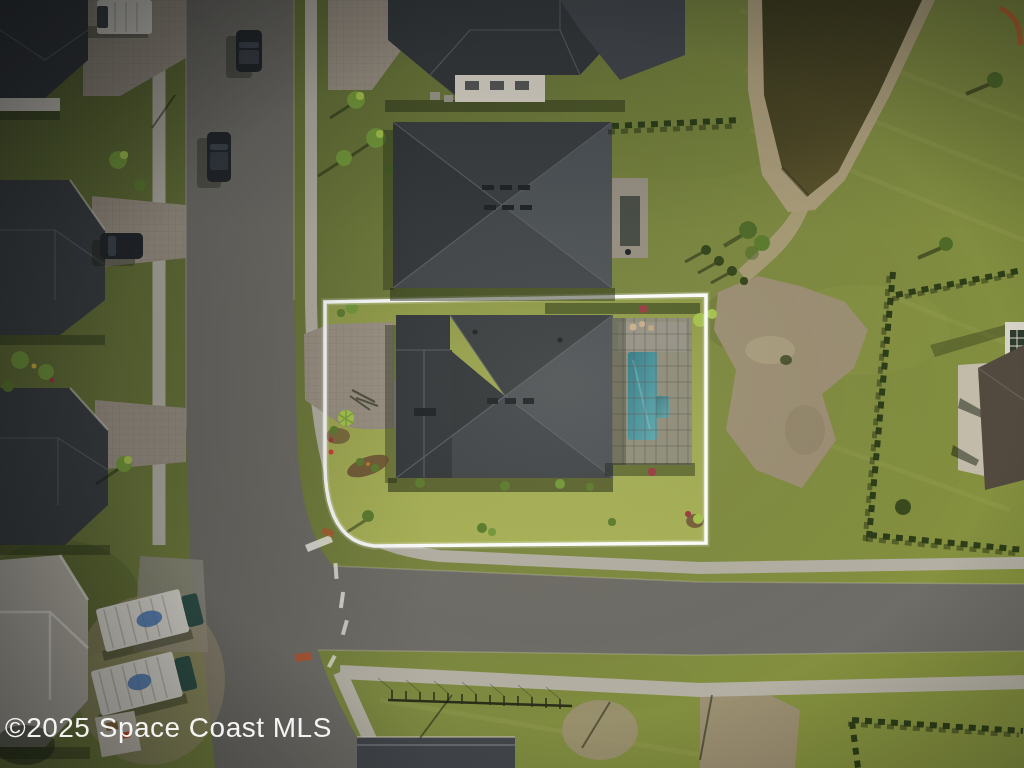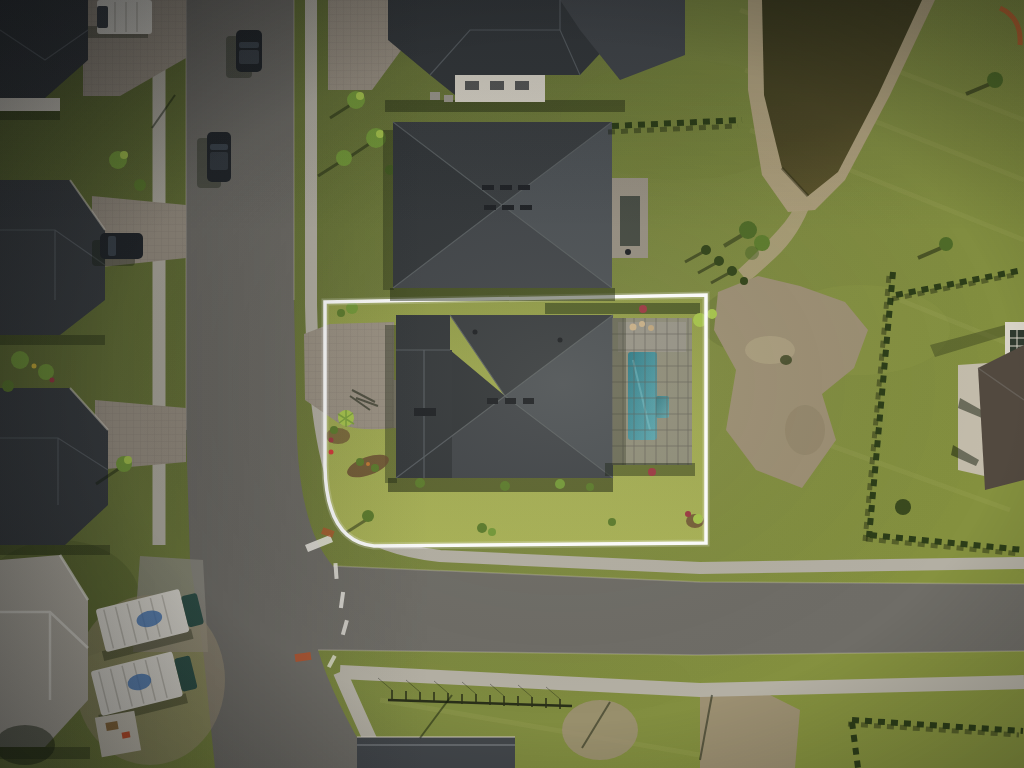--- a/index.html
+++ b/index.html
@@ -440,13 +440,14 @@
   <path class="shl" stroke-width="2" d="M712 695 L700 760"></path>
 </g>
 
 <g>
   <rect x="0" y="0" width="1024" height="768" fill="url(#leftShade)"></rect>
   <rect x="0" y="0" width="1024" height="768" fill="url(#topShade)"></rect>
   <rect x="0" y="0" width="1024" height="768" fill="url(#vig)"></rect>
 </g>
 </svg>
 
+<div id="watermark">©2025 Space Coast MLS</div>
 </div>
 
 </body></html>

